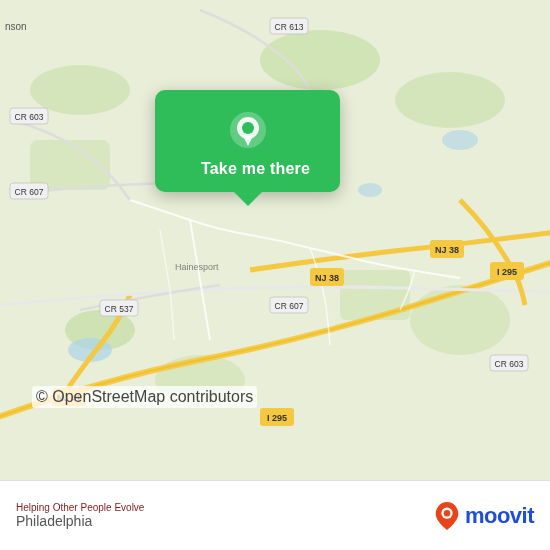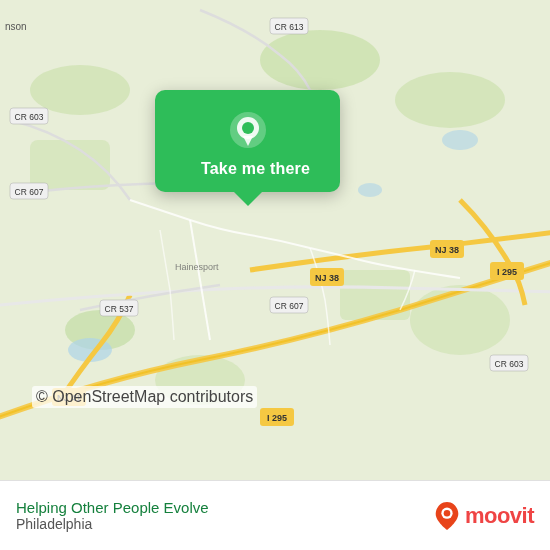--- a/index.html
+++ b/index.html
@@ -81,23 +81,23 @@
       padding: 0 16px;
       border-top: 1px solid #e0e0e0;
       position: relative;
     }
 
     #bottom-text {
       flex: 1;
     }
 
     #app-name {
-      font-size: 15px;
+      font-size: 10px;
       font-weight: 500;
-      color: #15803d;
+      color: #7f1d1d;
     }
 
     #app-city {
       font-size: 14px;
       color: #555;
     }
 
     #moovit-logo {
       display: flex;
       align-items: center;
@@ -105,21 +105,21 @@
     }
 
     .moovit-pin {
       width: 28px;
       height: 32px;
     }
 
     .moovit-text {
       font-size: 22px;
       font-weight: 700;
-      color: #ef4444;
+      color: #1d4ed8;
       letter-spacing: -0.5px;
     }
 
     
     #attribution {
       position: absolute;
       bottom: 72px;
       left: 8px;
       font-size: 16px;
       color: #444;

